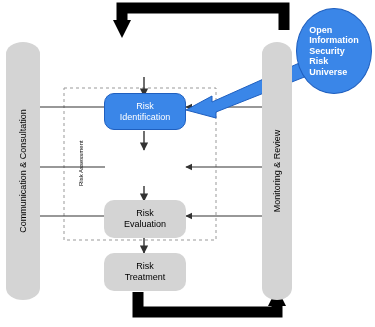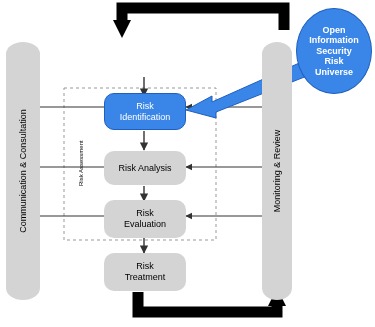--- a/index.html
+++ b/index.html
@@ -50,21 +50,20 @@
   }
   .callout {
     position: absolute;
     background: #3a86e8;
     border: 1px solid #1f5fbf;
     border-radius: 50%;
     color: #ffffff;
     display: flex;
     align-items: center;
     justify-content: center;
-    text-align: center;
     font-size: 9px;
     line-height: 10.5px;
     font-weight: bold;
   }
   .vlabel {
     position: absolute;
     font-size: 6px;
     color: #000000;
     white-space: nowrap;
     transform-origin: left top;
@@ -136,23 +135,20 @@
   <div class="pillar" style="left:262px; top:42px; width:30px; height:258px;">
     <span>Monitoring &amp; Review</span>
   </div>
 
 
   <div class="node highlight" style="left:104px; top:93px; width:82px; height:37px;">
     <span style="white-space:pre-line;">Risk
 Identification</span>
   </div>
 
-  <div class="node" style="left:104px; top:151px; width:82px; height:34px;">
-    <span style="white-space:pre-line;">Risk Analysis</span>
-  </div>
 
   <div class="node" style="left:104px; top:200px; width:82px; height:38px;">
     <span style="white-space:pre-line;">Risk
 Evaluation</span>
   </div>
 
   <div class="node" style="left:104px; top:253px; width:82px; height:38px;">
     <span style="white-space:pre-line;">Risk
 Treatment</span>
   </div>

